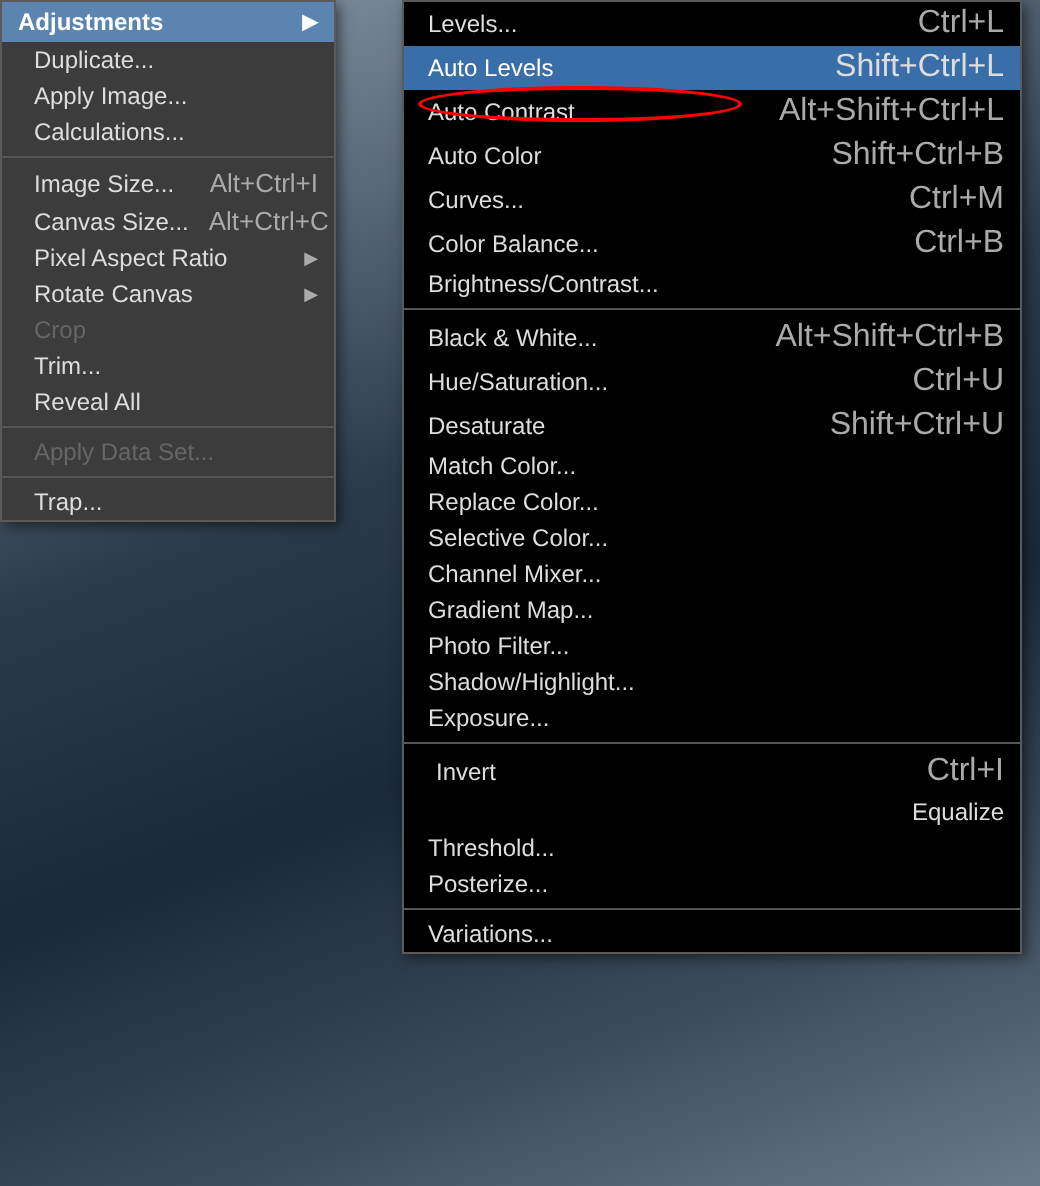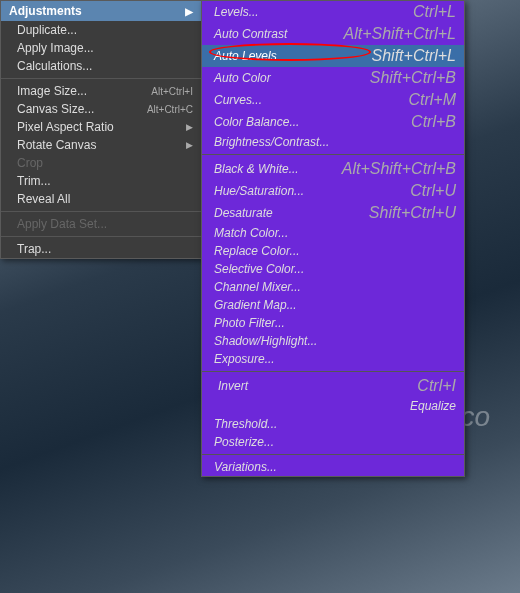--- a/index.html
+++ b/index.html
@@ -31,21 +31,21 @@
       font-style: italic;
       z-index: 1;
       pointer-events: none;
     }
 
     
     .left-menu {
       position: absolute;
       top: 0;
       left: 0;
-      width: 202px;
+      width: 168px;
       background: #3c3c3c;
       border: 1px solid #5a5a5a;
       z-index: 10;
       box-shadow: 2px 2px 6px rgba(0,0,0,0.5);
     }
 
     .left-menu-header {
       background: #5b85b0;
       color: #fff;
       padding: 3px 8px;
@@ -73,45 +73,44 @@
 
     .menu-item.has-sub::after {
       content: '▶';
       font-size: 9px;
       color: #aaa;
     }
 
     .menu-item .shortcut {
       color: #aaa;
       margin-left: 10px;
-      font-size: 10px;
+      font-size: 13px;
     }
 
     .menu-item.disabled {
       color: #666;
       cursor: default;
     }
 
     .menu-separator {
       height: 1px;
       background: #555;
       margin: 3px 0;
     }
 
     
     .right-menu {
       position: absolute;
       top: 0;
       left: 201px;
-      width: 264px;
-      background: #6d28d9;
+      width: 310px;
+      background: #000000;
       border: 1px solid #5a5a5a;
       z-index: 10;
       box-shadow: 2px 2px 6px rgba(0,0,0,0.5);
-      font-style: italic;
     }
 
     .right-menu .menu-item {
       padding: 2px 8px 2px 12px;
     }
 
     .right-menu .menu-item.active-highlight {
       background: #3a6ea8;
       color: #fff;
     }
@@ -195,28 +194,28 @@
   <div class="menu-item">
     <span>Trap...</span>
   </div>
 </div>
 
 <div class="right-menu">
   <div class="menu-item" style="display:flex;justify-content:space-between;">
     <span>Levels...</span>
     <span class="shortcut-right">Ctrl+L</span>
   </div>
+  <div class="menu-item active-highlight" style="display:flex;justify-content:space-between;">
+    <span>Auto Levels</span>
+    <span class="shortcut-right">Shift+Ctrl+L</span>
+  </div>
   <div class="menu-item" style="display:flex;justify-content:space-between; position:relative;">
     <span>Auto Contrast</span>
     <span class="shortcut-right">Alt+Shift+Ctrl+L</span>
   </div>
-  <div class="menu-item active-highlight" style="display:flex;justify-content:space-between;">
-    <span>Auto Levels</span>
-    <span class="shortcut-right">Shift+Ctrl+L</span>
-  </div>
   <div class="menu-item" style="display:flex;justify-content:space-between;">
     <span>Auto Color</span>
     <span class="shortcut-right">Shift+Ctrl+B</span>
   </div>
   <div class="menu-item" style="display:flex;justify-content:space-between;">
     <span>Curves...</span>
     <span class="shortcut-right">Ctrl+M</span>
   </div>
   <div class="menu-item" style="display:flex;justify-content:space-between;">
     <span>Color Balance...</span>

